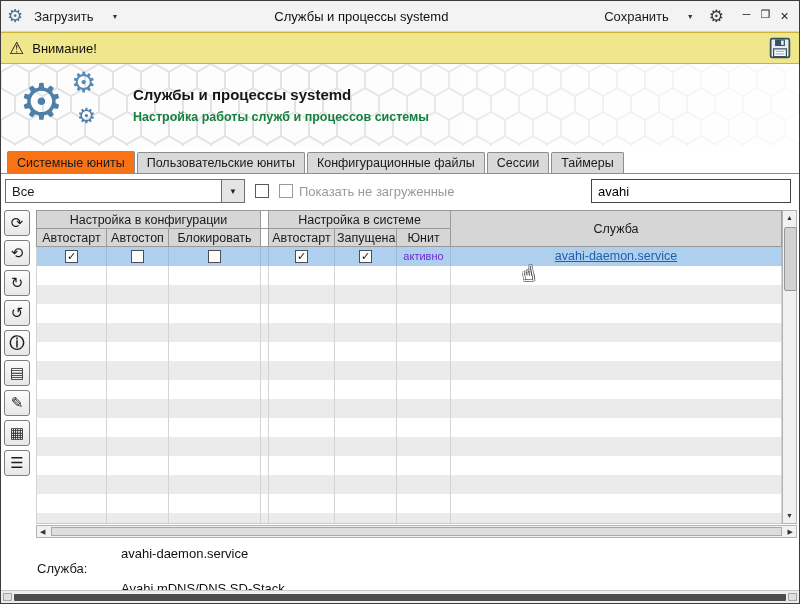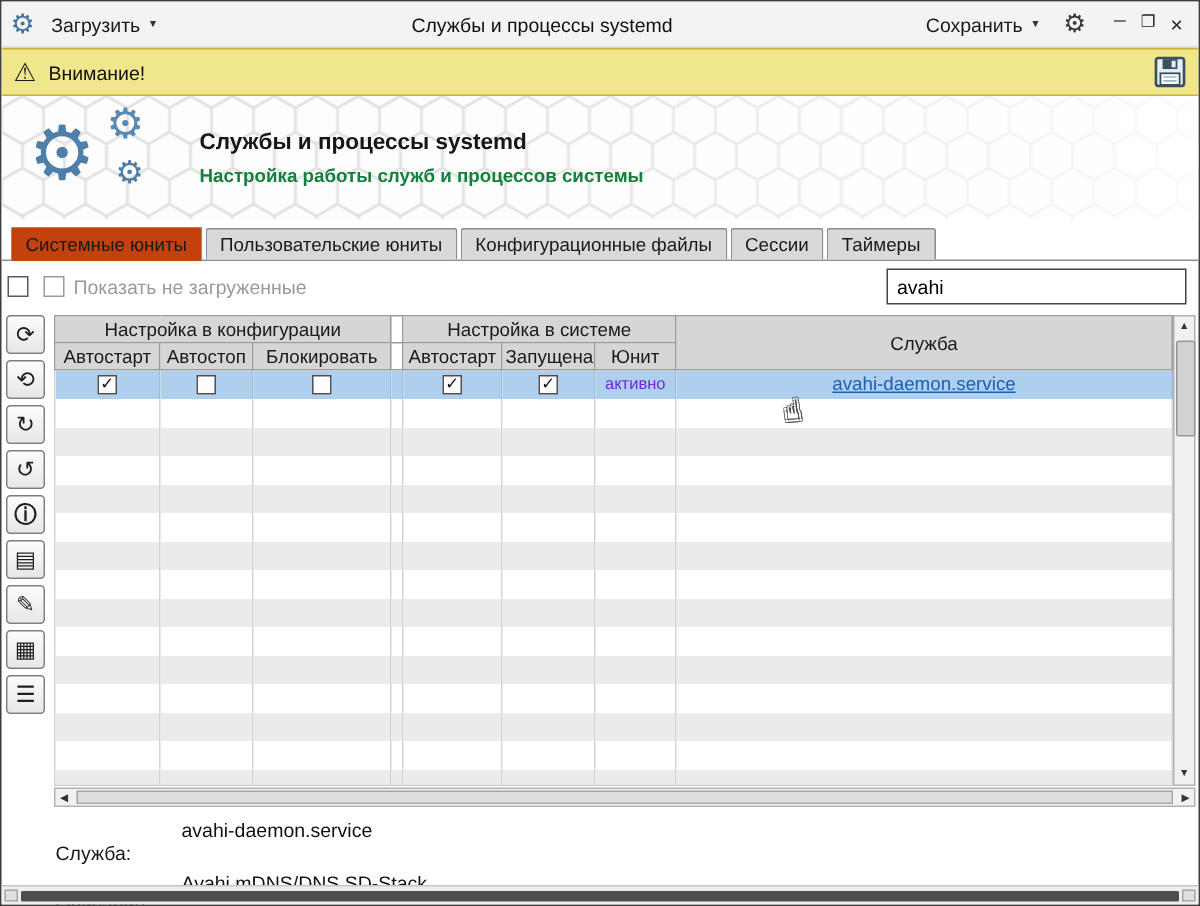--- a/index.html
+++ b/index.html
@@ -4,21 +4,21 @@
 <style>
   html,body{margin:0;padding:0;background:#fff;}
   body{font-family:"Liberation Sans","DejaVu Sans",sans-serif;font-size:13px;color:#1a1a1a;}
   button{font-family:inherit;font-size:inherit;background:none;border:none;padding:0;cursor:pointer;color:inherit;}
 
   .window{width:800px;height:604px;box-sizing:border-box;border:1px solid #3c3c3c;display:flex;flex-direction:column;background:#fff;position:relative;overflow:hidden;}
 
   
   .titlebar{height:30px;flex:0 0 auto;background:#f3f3f3;border-bottom:1px solid #d5d5d5;display:flex;align-items:center;padding:0 6px;gap:6px;}
   .app-gear{color:#46749f;font-size:18px;line-height:1;}
-  .tb-btn{display:flex;align-items:center;gap:5px;padding:2px 5px;font-size:13px;}
+  .tb-btn{display:flex;align-items:center;gap:18px;padding:2px 5px;font-size:13px;}
   .caret{font-size:7px;color:#333;}
   .tb-title{flex:1;text-align:center;font-size:13px;color:#111;}
   .settings-btn{font-size:17px;color:#3a3a3a;padding:0 4px;}
   .win-controls{display:flex;align-items:flex-start;gap:2px;margin-left:4px;}
   .wc{width:17px;text-align:center;font-size:11px;color:#222;cursor:pointer;}
   .wc.close{font-size:14px;}
 
   
   .warnbar{height:32px;flex:0 0 auto;box-sizing:border-box;background:#f0e68c;border-top:1px solid #c9b33a;border-bottom:1px solid #c9b33a;display:flex;align-items:center;padding:0 8px;gap:8px;}
   .warn-icon{font-size:17px;color:#1d1d1d;line-height:1;}
@@ -34,21 +34,21 @@
   .logo .g1{position:absolute;left:0;top:8px;font-size:50px;line-height:1;color:#4d7fa9;}
   .logo .g2{position:absolute;left:52px;top:0;font-size:28px;line-height:1;color:#578ab4;}
   .logo .g3{position:absolute;left:58px;top:36px;font-size:21px;line-height:1;color:#4d7fa9;}
   .headtext{position:relative;z-index:2;}
   .h-title{font-size:15px;font-weight:700;color:#161616;margin-bottom:7px;}
   .h-sub{font-size:12.5px;font-weight:700;color:#15803d;}
 
   
   .tabs{height:27px;flex:0 0 auto;display:flex;align-items:flex-end;gap:2px;padding-left:6px;border-bottom:1px solid #8e8e8e;background:#fff;}
   .tab{height:20px;line-height:20px;padding:0 9px;font-size:12.5px;background:#d9d9d9;border:1px solid #8e8e8e;border-bottom:none;border-radius:2px 2px 0 0;cursor:pointer;white-space:nowrap;}
-  .tab.active{background:#c2410c;height:22px;line-height:22px;margin-bottom:-1px;position:relative;z-index:2;}
+  .tab.active{background:#f97316;height:22px;line-height:22px;margin-bottom:-1px;position:relative;z-index:2;}
 
   
   .filterbar{height:34px;flex:0 0 auto;display:flex;align-items:center;gap:10px;padding:0 8px 0 4px;}
   .combo{width:240px;height:24px;box-sizing:border-box;border:1px solid #6f6f6f;background:#fff;display:flex;align-items:stretch;cursor:pointer;}
   .combo-text{flex:1;padding:0 6px;display:flex;align-items:center;font-size:13px;}
   .combo-btn{width:22px;background:#e4e4e4;border-left:1px solid #6f6f6f;display:flex;align-items:center;justify-content:center;font-size:8px;color:#222;}
   .chk-row{display:flex;align-items:center;gap:6px;cursor:pointer;white-space:nowrap;}
   .chk{width:14px;height:14px;box-sizing:border-box;border:1px solid #5a5a5a;background:#fff;flex:0 0 auto;}
   .chk-row.disabled{color:#9a9a9a;cursor:default;}
   .chk-row.disabled .chk{border-color:#9a9a9a;}
@@ -162,20 +162,24 @@
 
   <div class="tabs">
     <div class="tab active">Системные юниты</div>
     <div class="tab">Пользовательские юниты</div>
     <div class="tab">Конфигурационные файлы</div>
     <div class="tab">Сессии</div>
     <div class="tab">Таймеры</div>
   </div>
 
   <div class="filterbar">
+    <div class="combo">
+      <span class="combo-text">Все</span>
+      <span class="combo-btn">▼</span>
+    </div>
     <span class="chk-row">
       <span class="chk"></span>
     </span>
     <span class="chk-row disabled">
       <span class="chk"></span>
       <span>Показать не загруженные</span>
     </span>
     <input class="search-input" value="avahi" style="">
   </div>
 

